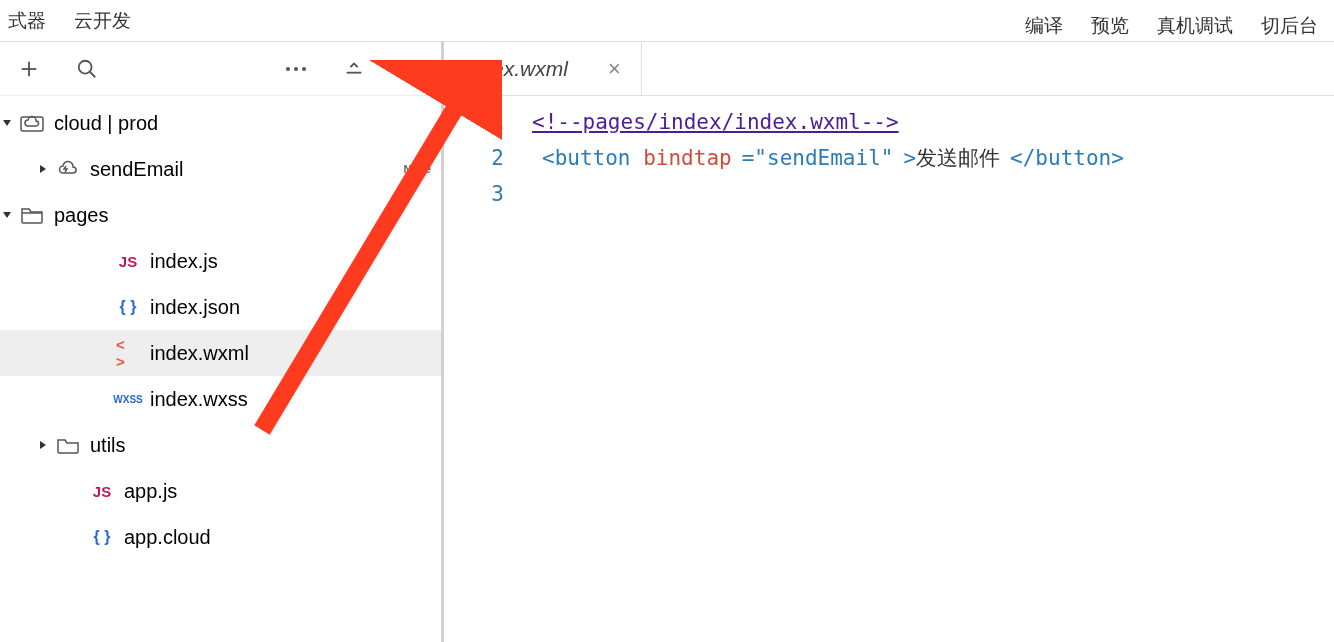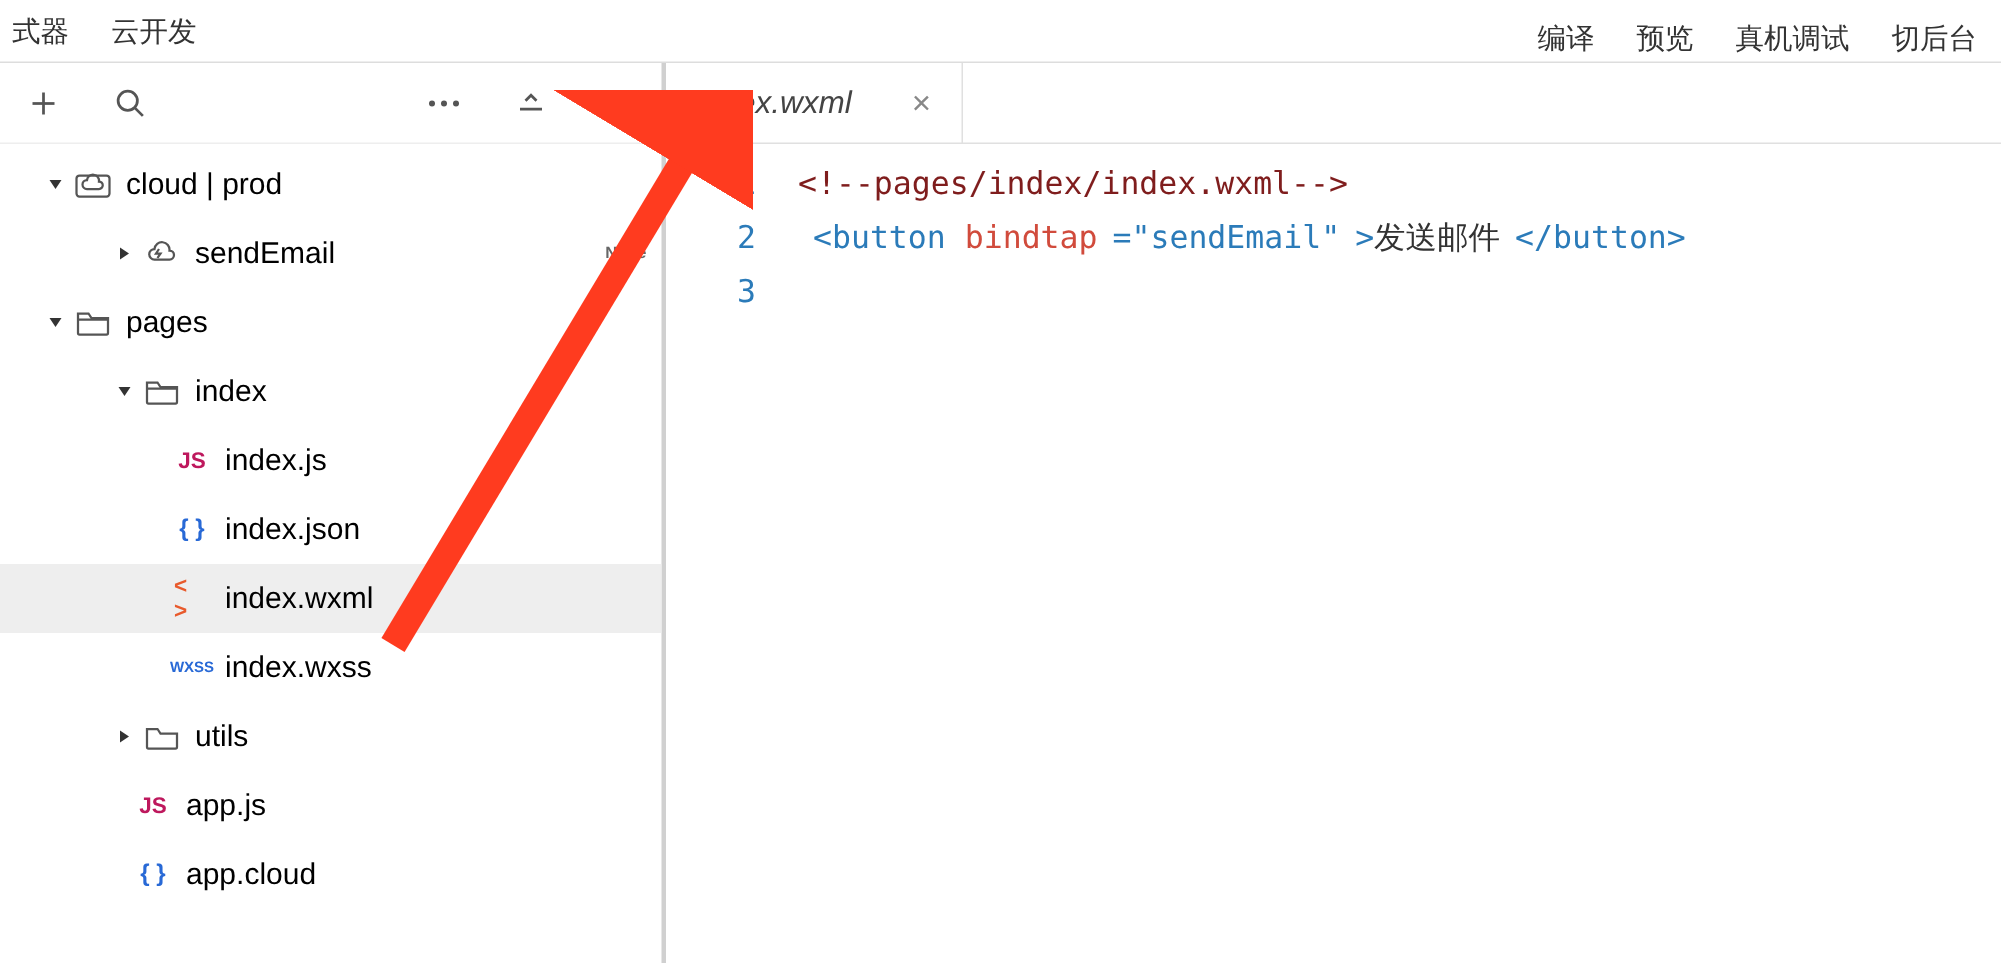--- a/index.html
+++ b/index.html
@@ -66,22 +66,22 @@
       margin-right: 6px;
     }
     .tree-icon {
       width: 24px;
       height: 24px;
       display: inline-flex;
       align-items: center;
       justify-content: center;
       margin-right: 10px;
     }
-    .indent-0 { padding-left: 30px; }
-    .indent-1 { padding-left: 52px; margin-left: 24px; }
+    .indent-0 { }
+    .indent-1 { padding-left: 36px; }
     .indent-2 { padding-left: 70px; }
     .indent-3 { padding-left: 96px; }
     .node-badge {
       margin-left: auto;
       margin-right: 10px;
       font-size: 11px;
       color: #666;
       font-weight: bold;
     }
     .js-icon { color: #be185d; font-weight: bold; font-size: 15px; }
@@ -120,21 +120,21 @@
       line-height: 36px;
       padding-top: 8px;
     }
     .gutter {
       width: 88px;
       text-align: right;
       color: #2b7bb9;
       padding-right: 28px;
     }
     .code-lines { flex: 1; white-space: pre; color: #333; }
-    .tok-comment { color: #7f1d1d; }
+    .tok-comment { color: #4c1d95; text-decoration: underline; }
     .tok-tag { color: #2b7bb9; margin-left: 10px; }
     .tok-attr { color: #d14b3c; text-align: center; }
     .tok-string { color: #2b7bb9; }
     .tok-text { color: #333; }
     .arrow-overlay {
       position: absolute;
       left: 242px;
       top: 60px;
       width: 260px;
       height: 380px;
@@ -229,34 +229,20 @@
               <polygon points="2,3 10,3 6,9"></polygon>
             </svg>
           </span>
           <span class="tree-icon">
             <svg width="24" height="20" viewBox="0 0 24 20" fill="none" stroke="#555" stroke-width="1.5">
               <path d="M2 4 h7 l2 3 h11 v10 a1 1 0 0 1-1 1 H3 a1 1 0 0 1-1-1 Z"></path>
               <line x1="2" y1="8" x2="22" y2="8"></line>
             </svg>
           </span>
           <span>pages</span>
-        </div>
-        <div class="tree-row indent-1">
-          <span class="tree-arrow">
-            <svg width="12" height="12" viewBox="0 0 12 12" fill="#333">
-              <polygon points="2,3 10,3 6,9"></polygon>
-            </svg>
-          </span>
-          <span class="tree-icon">
-            <svg width="24" height="20" viewBox="0 0 24 20" fill="none" stroke="#555" stroke-width="1.5">
-              <path d="M2 4 h7 l2 3 h11 v10 a1 1 0 0 1-1 1 H3 a1 1 0 0 1-1-1 Z"></path>
-              <line x1="2" y1="8" x2="22" y2="8"></line>
-            </svg>
-          </span>
-          <span>index</span>
         </div>
         <div class="tree-row indent-3">
           <span class="tree-arrow"></span>
           <span class="tree-icon">
             <span class="js-icon">JS</span>
           </span>
           <span>index.js</span>
         </div>
         <div class="tree-row indent-3">
           <span class="tree-arrow"></span>

